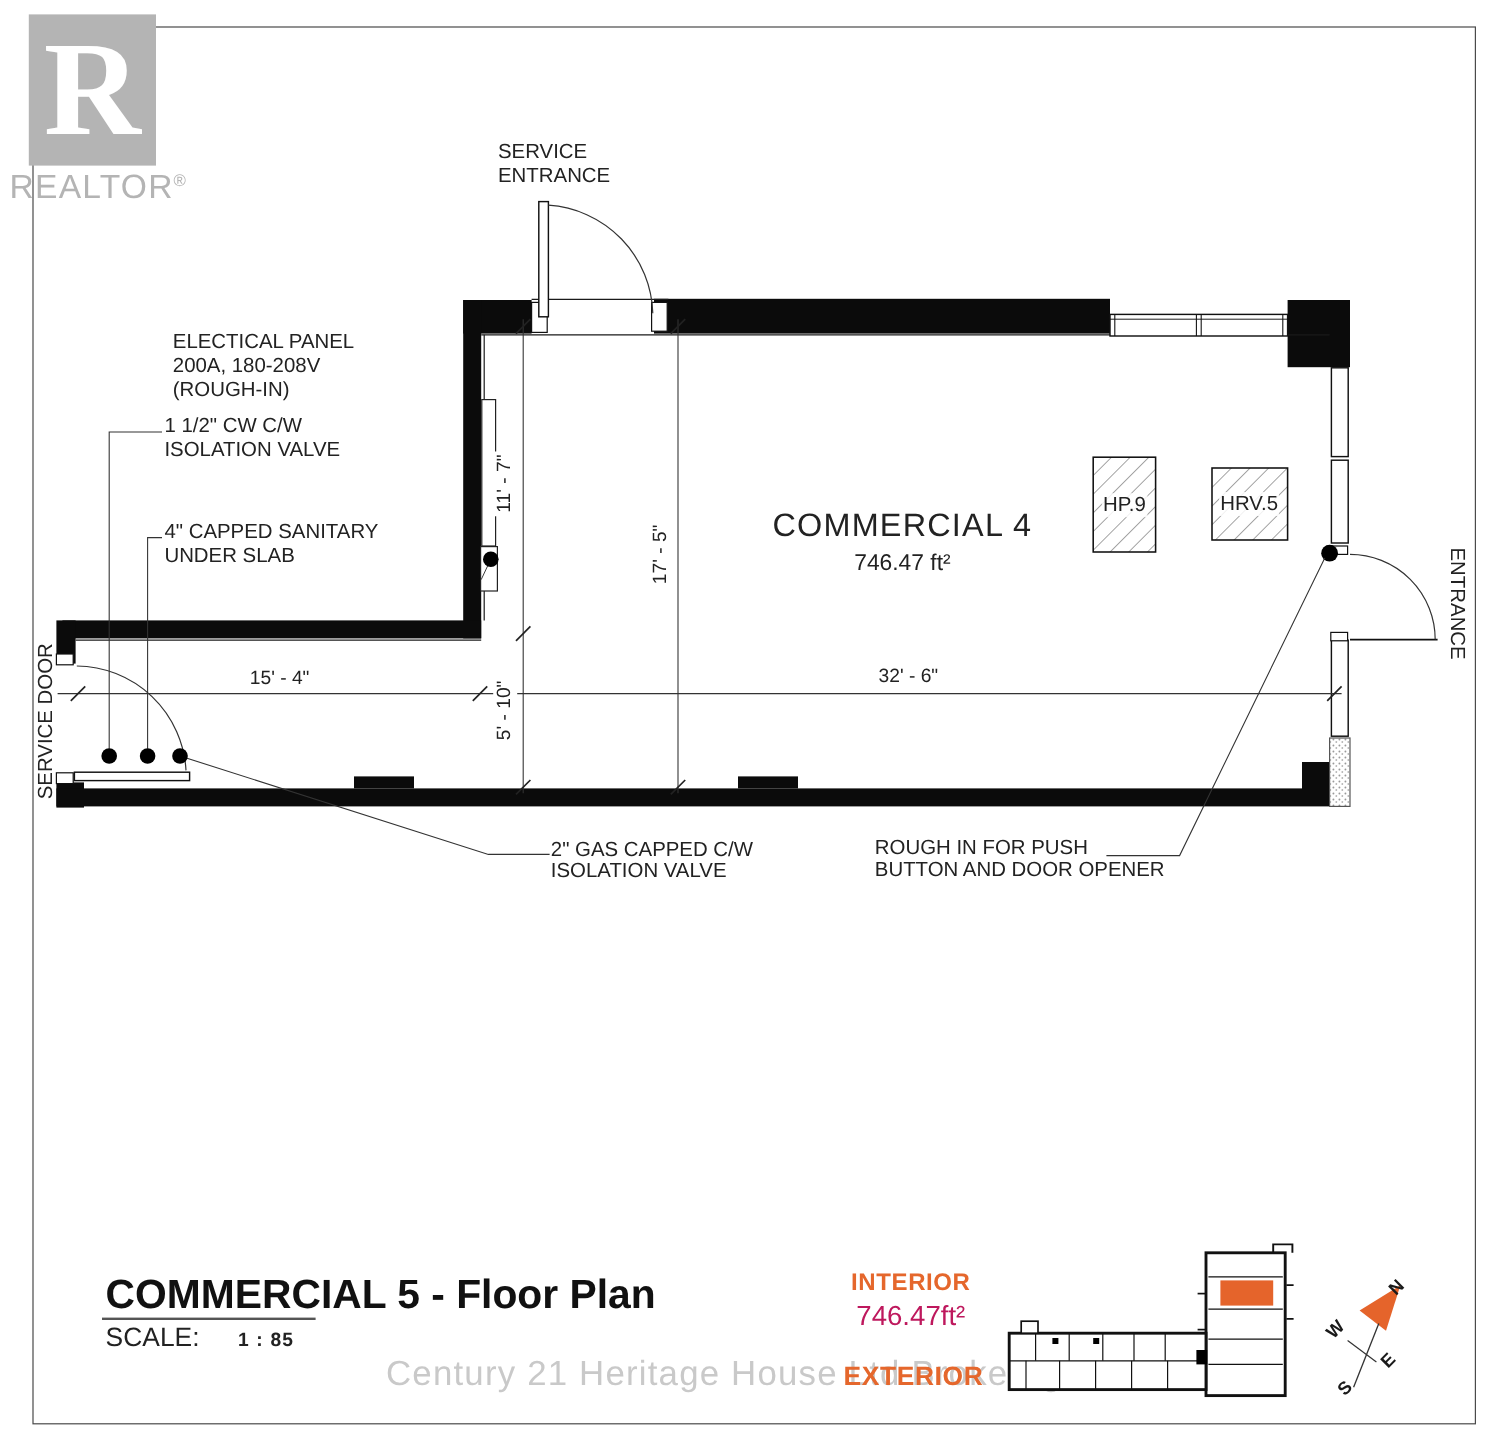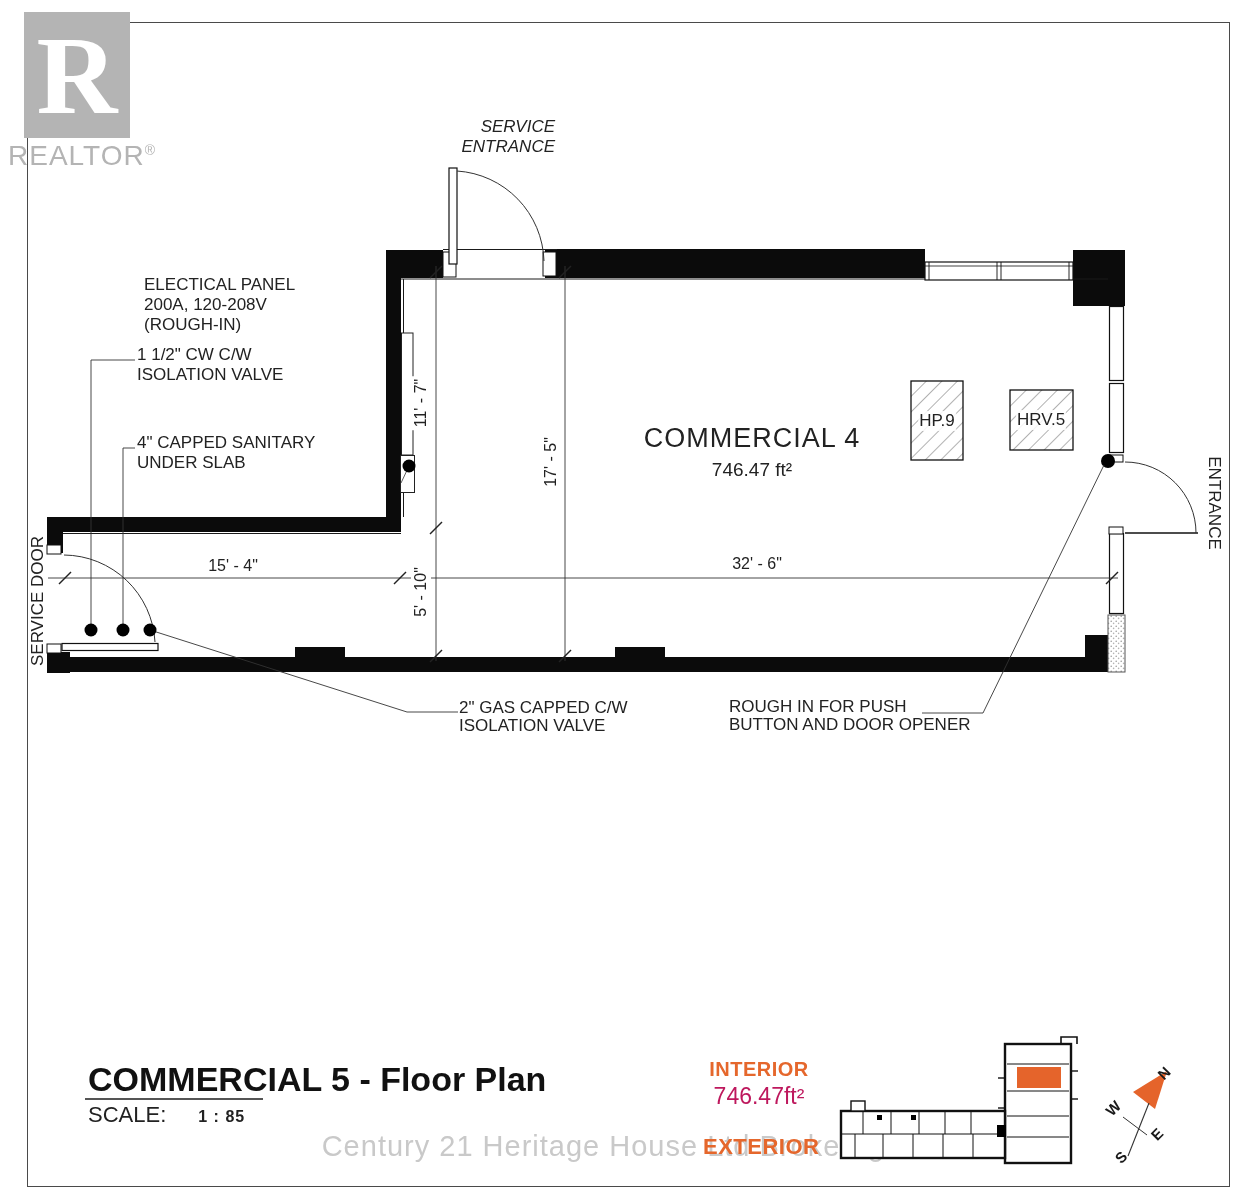--- a/index.html
+++ b/index.html
@@ -18,21 +18,21 @@
   .dim{font-size:16px;background:#fff;padding:0 3px;z-index:3;}
   .eq{font-size:17px;background:rgba(255,255,255,.85);padding:0 1px;}
   
   #logo-box{position:absolute;left:24px;top:12px;width:106px;height:126px;background:#b4b4b4;
             z-index:3;display:flex;align-items:center;justify-content:center;}
   #logo-box .r{font-family:"Liberation Serif",serif;font-weight:bold;font-size:112px;color:#fff;line-height:1;}
   #logo-text{position:absolute;left:8px;top:140px;z-index:3;color:#b4b4b4;font-size:28px;
              letter-spacing:1px;font-weight:500;}
   #logo-text sup{font-size:14px;}
   
-  #lbl-service-entrance{left:415px;top:117px;width:140px;text-align:right;font-style:italic;}
+  #lbl-service-entrance{left:415px;top:117px;width:140px;text-align:left;}
   #lbl-electrical{left:144px;top:259px;margin-top:16px;}
   #lbl-cw{left:137px;top:345px;}
   #lbl-sanitary{left:137px;top:433px;}
   #lbl-room{left:602px;top:428px;width:300px;text-align:center;font-size:27px;letter-spacing:1px;}
   #lbl-area{left:602px;top:460px;width:300px;text-align:center;font-size:19px;}
   #lbl-gas{left:459px;top:699px;line-height:18px;}
   #lbl-push{left:729px;top:698px;line-height:18px;}
   #lbl-service-door{left:38px;top:601px;font-size:17px;}
   #lbl-entrance{left:1214px;top:503px;font-size:17px;}
   #dim-15-4{left:233px;top:566px;}
@@ -219,21 +219,21 @@
   </div>
   <div id="logo-text"><span>REALTOR</span><sup>®</sup></div>
 
   <div class="lbl" id="lbl-service-entrance">
     <div>SERVICE</div>
     <div>ENTRANCE</div>
   </div>
 
   <div class="lbl" id="lbl-electrical">
     <div>ELECTICAL PANEL</div>
-    <div>200A, 120-208V</div>
+    <div>200A, 180-208V</div>
     <div>(ROUGH-IN)</div>
   </div>
 
   <div class="lbl" id="lbl-cw">
     <div>1 1/2" CW C/W</div>
     <div>ISOLATION VALVE</div>
   </div>
 
   <div class="lbl" id="lbl-sanitary">
     <div>4" CAPPED SANITARY</div>

